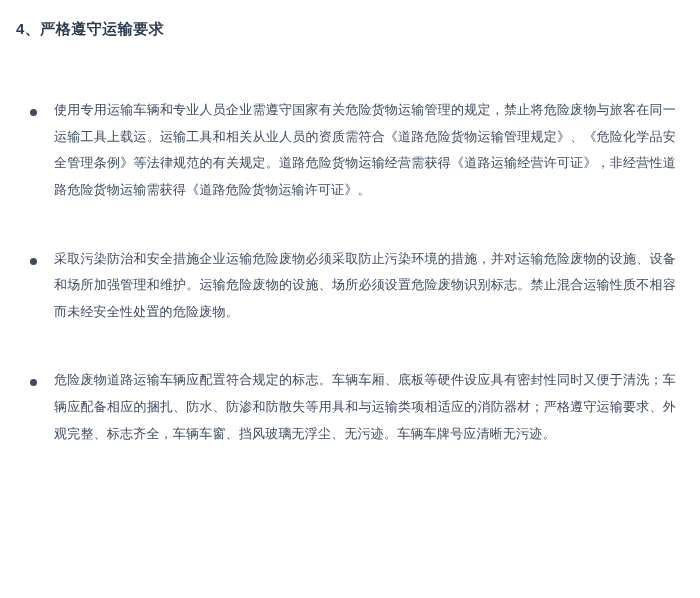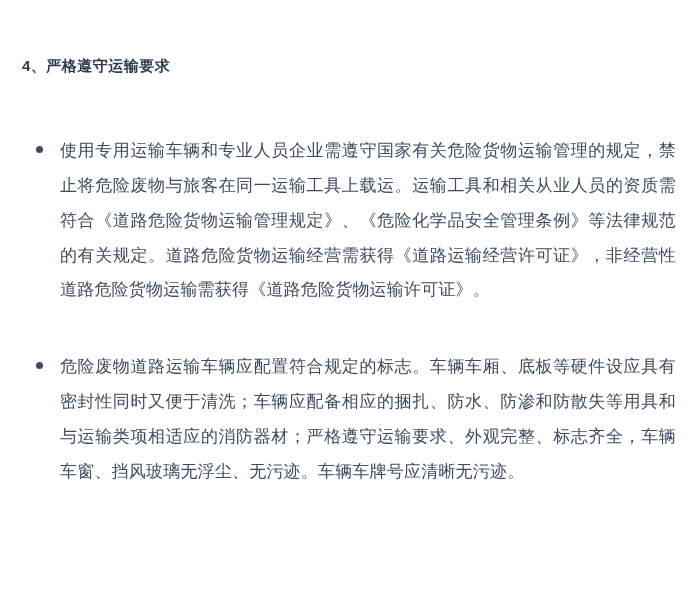--- a/index.html
+++ b/index.html
@@ -12,42 +12,41 @@
     background: #ffffff;
     font-family: "Liberation Sans", "DejaVu Sans", sans-serif;
     color: #3c4a5e;
     overflow: hidden;
   }
   .page {
     position: relative;
     width: 700px;
     height: 454px;
     box-sizing: border-box;
-    padding: 18px 24px 0 20px;
-    margin-top: 37px;
+    padding: 18px 24px 0 14px;
   }
   .section-title {
     font-size: 15px;
     font-weight: bold;
     color: #2d3c52;
     letter-spacing: 0.5px;
     margin: 0 0 0 0;
     padding-left: 2px;
     line-height: 1.4;
   }
   .bullet-list {
     margin: 0;
     padding: 0;
     list-style: none;
   }
   .bullet-item {
     position: relative;
     padding-left: 40px;
     margin-top: 42px;
-    font-size: 17px;
+    font-size: 13px;
     line-height: 2.05;
     text-align: justify;
     text-justify: inter-ideograph;
     color: #3e4c61;
     letter-spacing: 0.2px;
   }
   .bullet-item:first-child {
     margin-top: 58px;
   }
   .bullet-dot {
@@ -70,20 +69,24 @@
 
   <h2 class="section-title">4、严格遵守运输要求</h2>
 
   <ul class="bullet-list">
 
     <li class="bullet-item">
       <span class="bullet-dot"></span>
       <span class="para-text">使用专用运输车辆和专业人员企业需遵守国家有关危险货物运输管理的规定，禁止将危险废物与旅客在同一运输工具上载运。运输工具和相关从业人员的资质需符合《道路危险货物运输管理规定》、《危险化学品安全管理条例》等法律规范的有关规定。道路危险货物运输经营需获得《道路运输经营许可证》，非经营性道路危险货物运输需获得《道路危险货物运输许可证》。</span>
     </li>
 
+    <li class="bullet-item">
+      <span class="bullet-dot"></span>
+      <span class="para-text">采取污染防治和安全措施企业运输危险废物必须采取防止污染环境的措施，并对运输危险废物的设施、设备和场所加强管理和维护。运输危险废物的设施、场所必须设置危险废物识别标志。禁止混合运输性质不相容而未经安全性处置的危险废物。</span>
+    </li>
 
     <li class="bullet-item">
       <span class="bullet-dot"></span>
       <span class="para-text">危险废物道路运输车辆应配置符合规定的标志。车辆车厢、底板等硬件设应具有密封性同时又便于清洗；车辆应配备相应的捆扎、防水、防渗和防散失等用具和与运输类项相适应的消防器材；严格遵守运输要求、外观完整、标志齐全，车辆车窗、挡风玻璃无浮尘、无污迹。车辆车牌号应清晰无污迹。</span>
     </li>
 
   </ul>
 
 </div>
 

